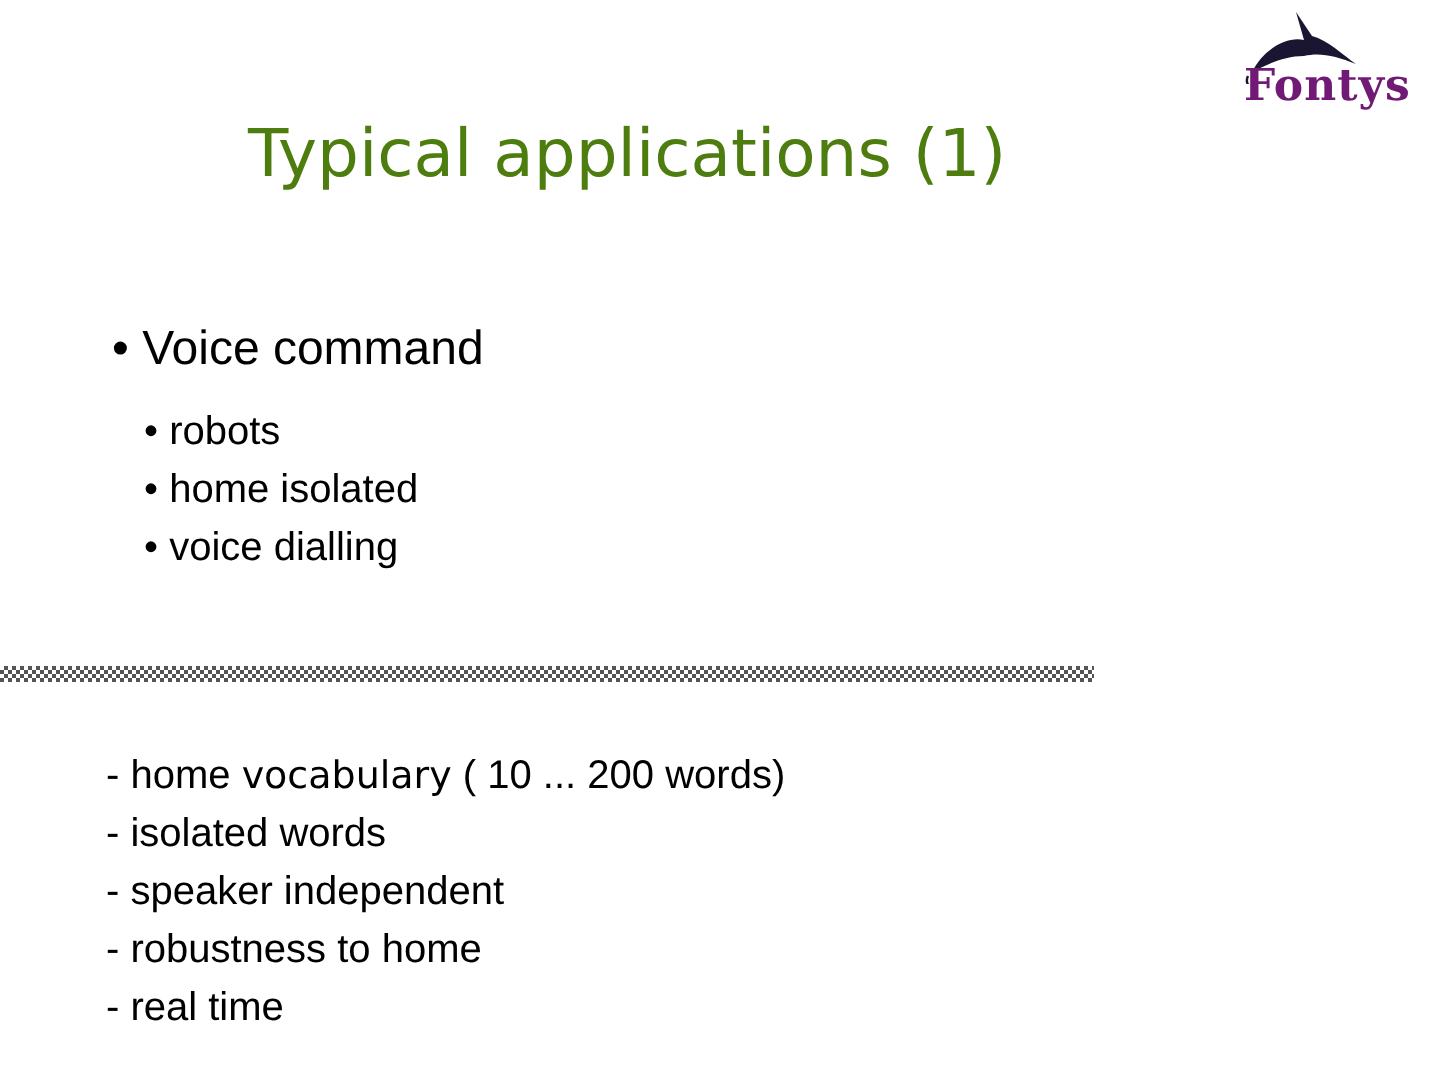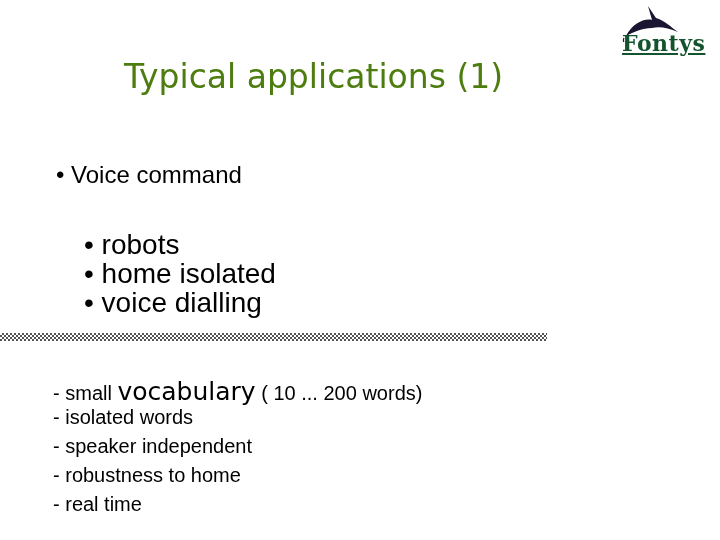--- a/index.html
+++ b/index.html
@@ -1,26 +1,26 @@
 <!DOCTYPE html>
 <html><head>
   <meta charset="utf-8">
   <style>
     html, body { margin: 0; padding: 0; }
     body { width: 720px; height: 540px; background: #ffffff; position: relative; overflow: hidden; font-family: "Liberation Sans", sans-serif; color: #000; }
     .logo { position: absolute; left: 618px; top: 2px; width: 100px; height: 62px; }
-    .logo-text { position: absolute; left: 4px; top: 28px; font-family: "DejaVu Serif", serif; font-weight: bold; font-size: 22px; color: #14532d; letter-spacing: 0.5px; text-decoration: underline; }
+    .logo-text { position: absolute; left: 4px; top: 28px; font-family: "DejaVu Serif", serif; font-weight: bold; font-size: 22px; color: #701a75; letter-spacing: 0.5px; }
     .title { position: absolute; left: 124px; top: 57px; font-family: "DejaVu Sans", sans-serif; font-size: 33px; color: #4d7c0f; white-space: nowrap; }
     .l1 { position: absolute; left: 56px; top: 143px; font-size: 24px; white-space: nowrap; margin-top: 18px; }
-    .sub { position: absolute; left: 84px; font-size: 28px; white-space: nowrap; margin-top: 24px; }
+    .sub { position: absolute; left: 72px; font-size: 20px; white-space: nowrap; }
     .divider { position: absolute; left: 0; top: 333px; width: 547px; height: 8px;
       background-image: repeating-conic-gradient(#555 0% 25%, #fff 0% 50%);
       background-size: 4px 4px; }
     .req { position: absolute; left: 53px; font-size: 20px; white-space: nowrap; }
-    .req .v { font-family: "DejaVu Sans", sans-serif; font-size: 25px; margin-top: 31px; }
+    .req .v { font-family: "DejaVu Sans", sans-serif; font-size: 19px; margin-top: 31px; }
   </style>
 </head>
 <body>
 
 <div class="logo">
   <svg width="100" height="40" viewBox="0 0 100 40">
     <path d="M8 34 C14 22 26 16 34 18 L30 4 L38 16 C46 18 54 26 60 30 C50 26 42 24 34 26 C24 26 16 30 8 34 Z" fill="#1a1530"></path>
     <path d="M6 36 C4 40 8 44 12 44" stroke="#1a1530" stroke-width="1.2" fill="none"></path>
   </svg>
   <div class="logo-text">Fontys</div>
@@ -39,18 +39,18 @@
 <div class="sub" style="top:234px">
   <span>•</span> <span>home isolated</span>
 </div>
 <div class="sub" style="top:263px">
   <span>•</span> <span>voice dialling</span>
 </div>
 
 <div class="divider"></div>
 
 <div class="req" style="top:377px">
-  <span>- small </span><span class="v">vocabulary</span><span> ( 10 ... 200 words)</span>
+  <span>- home </span><span class="v">vocabulary</span><span> ( 10 ... 200 words)</span>
 </div>
 <div class="req" style="top:406px">- isolated words</div>
 <div class="req" style="top:435px">- speaker independent</div>
 <div class="req" style="top:464px">- robustness to home</div>
 <div class="req" style="top:493px">- real time</div>
 
 </body></html>

